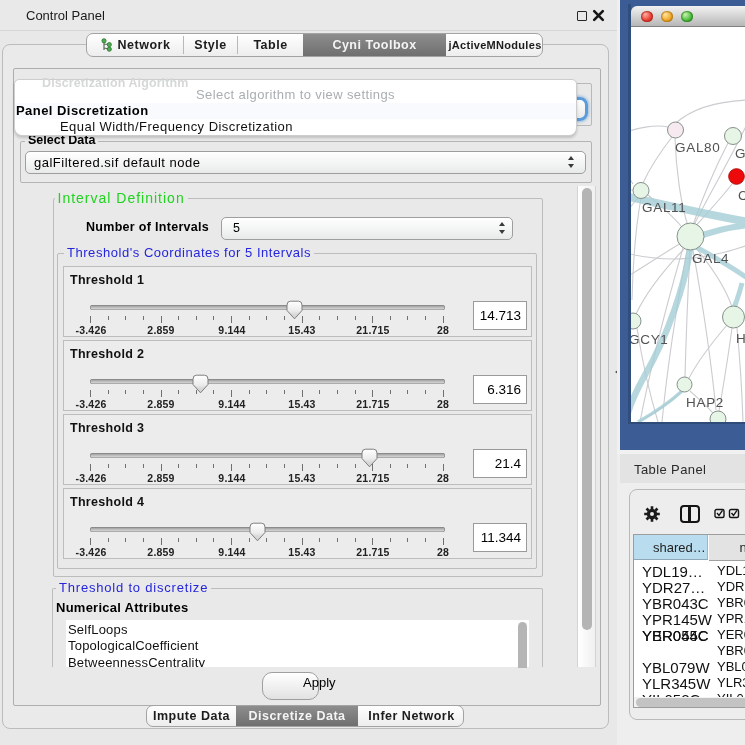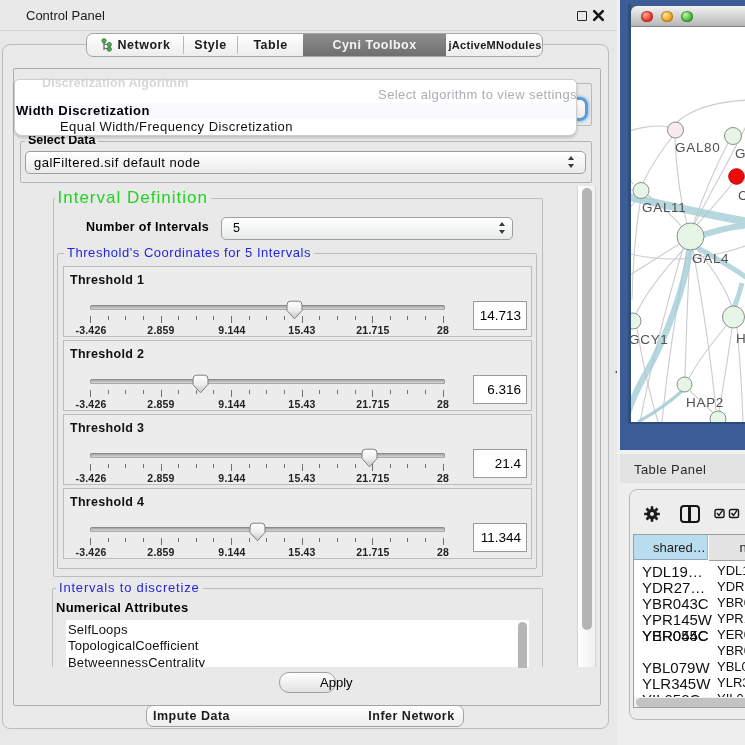--- a/index.html
+++ b/index.html
@@ -76,36 +76,36 @@
 
   <div class="abs" style="left:13px;top:68px;width:588px;height:638px;background:#e9e9e9;border:1px solid #aeaeae;border-radius:2px;box-sizing:border-box;"></div>
 
   <div class="abs" style="left:20px;top:83px;width:572px;height:43px;border:1px solid #b8b8b8;border-radius:2px;box-sizing:border-box;"></div>
 
   <div class="abs" style="left:555px;top:97px;width:33px;height:24px;border:3px solid #5b9ddb;border-radius:8px;background:linear-gradient(#fff,#e9e9e9);box-shadow:0 0 3px 1px rgba(90,150,215,0.55);box-sizing:border-box;"></div>
 
   <div class="abs" style="left:14px;top:79px;width:563px;height:57px;background:#ffffff;border:1px solid #cdcdcd;border-radius:5px 5px 8px 8px;box-shadow:0 2px 3px rgba(0,0,0,0.18);box-sizing:border-box;z-index:10;"></div>
   <div class="abs" style="left:15px;top:103px;width:561px;height:16px;background:#f8fafd;z-index:10;"></div>
   <div class="abs" style="left:42px;top:76px;font-size:12.5px;letter-spacing:0.1px;font-weight:bold;color:#d5d9d6;z-index:11;">Discretization Algorithm</div>
-  <div class="abs" style="left:14px;top:87px;width:563px;text-align:right;font-size:13px;letter-spacing:0.4px;color:#a9aeb2;z-index:11;">Select algorithm to view settings</div>
-  <div class="abs" style="left:16px;top:102.5px;font-size:13px;letter-spacing:0.45px;font-weight:bold;color:#000;z-index:11;">Width Discretization</div>
+  <div class="abs" style="left:14px;top:87px;width:563px;text-align:center;font-size:13px;letter-spacing:0.4px;color:#a9aeb2;z-index:11;">Select algorithm to view settings</div>
+  <div class="abs" style="left:16px;top:102.5px;font-size:13px;letter-spacing:0.45px;font-weight:bold;color:#000;z-index:11;">Panel Discretization</div>
   <div class="abs" style="left:16px;top:118.5px;font-size:13px;letter-spacing:0.45px;color:#101010;z-index:11;padding-left:44px;">Equal Width/Frequency Discretization</div>
 
   <div class="abs" style="left:20px;top:141px;width:572px;height:42px;border:1px solid #b4b4b4;border-radius:2px;box-sizing:border-box;"></div>
   <div class="abs gtitle" style="left:25px;top:133.5px;font-size:12.5px;font-weight:bold;color:#000;">Select Data</div>
   <div class="abs combo" style="left:25px;top:151px;width:561px;height:23px;"></div>
   <div class="abs" style="left:34px;top:155px;font-size:13px;letter-spacing:0.5px;color:#000;">galFiltered.sif default node</div>
   <div class="carr" style="left:568px;top:156px;border-bottom:4.5px solid #3a3a3a;"></div>
   <div class="carr" style="left:568px;top:164px;border-top:4.5px solid #3a3a3a;"></div>
 
   <div class="abs" style="left:577px;top:186px;width:19px;height:481px;background:linear-gradient(90deg,#ffffff,#f0f0f0);border-left:1px solid #d3d3d3;border-right:1px solid #d3d3d3;box-sizing:border-box;"></div>
   <div class="abs" style="left:582px;top:188px;width:10px;height:442px;background:#b4b4b4;border-radius:5px;"></div>
 
   <div class="abs" style="left:53px;top:198px;width:490px;height:379px;border:1px solid #bcbcbc;border-radius:2px;box-sizing:border-box;"></div>
-  <div class="abs gtitle" style="left:54.5px;top:192px;font-size:17px;letter-spacing:1px;color:#21d321;">Interval Definition</div>
+  <div class="abs gtitle" style="left:54.5px;top:192px;font-size:14px;letter-spacing:1px;color:#21d321;">Interval Definition</div>
 
   <div class="abs" style="left:86px;top:219.5px;font-size:12.5px;font-weight:bold;letter-spacing:0.3px;color:#000;">Number of Intervals</div>
   <div class="abs combo" style="left:221px;top:217px;width:292px;height:23px;"></div>
   <div class="abs" style="left:233px;top:221px;font-size:12.5px;color:#000;">5</div>
   <div class="carr" style="left:499px;top:222px;border-bottom:4.5px solid #3a3a3a;"></div>
   <div class="carr" style="left:499px;top:230px;border-top:4.5px solid #3a3a3a;"></div>
 
   <div class="abs" style="left:57px;top:253px;width:480px;height:316px;border:1px solid #bcbcbc;border-radius:2px;box-sizing:border-box;"></div>
   <div class="abs gtitle" style="left:64px;top:247px;font-size:13px;letter-spacing:0.54px;color:#2525dd;">Threshold's Coordinates for 5 Intervals</div>
 
@@ -168,31 +168,32 @@
     <div class="tfield">11.344</div>
     <div class="slabel" style="left:27px;">-3.426</div>
     <div class="slabel" style="left:97px;">2.859</div>
     <div class="slabel" style="left:168px;">9.144</div>
     <div class="slabel" style="left:238px;">15.43</div>
     <div class="slabel" style="left:309px;">21.715</div>
     <div class="slabel" style="left:379px;">28</div>
   </div>
 
   <div class="abs" style="left:52px;top:588px;width:491px;height:79px;border:1px solid #bcbcbc;border-bottom:none;border-radius:2px 2px 0 0;box-sizing:border-box;"></div>
-  <div class="abs gtitle" style="left:56px;top:582px;font-size:13px;letter-spacing:0.8px;color:#2525dd;">Intervals to discretize</div>
+  <div class="abs gtitle" style="left:56px;top:582px;font-size:13px;letter-spacing:0.8px;color:#2525dd;">Threshold to discretize</div>
   <div class="abs" style="left:56px;top:600px;font-size:13px;font-weight:bold;letter-spacing:0.25px;color:#000;">Numerical Attributes</div>
   <div class="abs" style="left:66px;top:620px;width:463px;height:47px;background:#fff;overflow:hidden;">
     <div style="position:absolute;left:2px;top:2px;font-size:13px;letter-spacing:0.2px;color:#101010;line-height:16.3px;">SelfLoops<br>TopologicalCoefficient<br>BetweennessCentrality</div>
   </div>
   <div class="abs" style="left:518px;top:622px;width:9px;height:46px;background:#b5b5b5;border-radius:5px 5px 0 0;"></div>
 
-  <div class="abs" style="left:279px;top:672px;width:57px;height:21px;border:1px solid #9f9f9f;border-radius:10px;background:linear-gradient(#ffffff,#e2e2e2);box-sizing:border-box;text-align:center;font-size:13px;line-height:19px;color:#000;padding-left:40px;">Apply</div>
+  <div class="abs" style="left:262px;top:672px;width:57px;height:28px;border:1px solid #9f9f9f;border-radius:10px;background:linear-gradient(#ffffff,#e2e2e2);box-sizing:border-box;text-align:center;font-size:13px;line-height:19px;color:#000;padding-left:40px;">Apply</div>
 
   <div class="abs" style="left:146px;top:705px;width:318px;height:22px;border:1px solid #a3a3a3;border-radius:7px;background:linear-gradient(#ffffff,#ededed);overflow:hidden;box-sizing:border-box;padding-left:8px;">
     <div class="seg" style="left:0;width:89px;">Impute Data</div>
+    <div class="seg segdark" style="left:89px;width:122px;">Discretize Data</div>
     <div class="seg" style="left:211px;width:107px;">Infer Network</div>
   </div>
 
   <div class="abs" style="left:615px;top:369.5px;width:0;height:0;border-top:2.2px solid transparent;border-bottom:2.2px solid transparent;border-right:3.5px solid #4a4a4a;"></div>
 
   <div class="abs" style="left:617px;top:0;width:128px;height:745px;background:#eeeeee;"></div>
   <div class="abs" style="left:617px;top:0;width:3px;height:450px;background:#f0f0f0;"></div>
 
   <div class="abs" style="left:620px;top:0;width:125px;height:450px;background:#3c5c96;"></div>
   <div class="abs" style="left:628px;top:4px;width:3px;height:420px;background:#314d7c;"></div>

